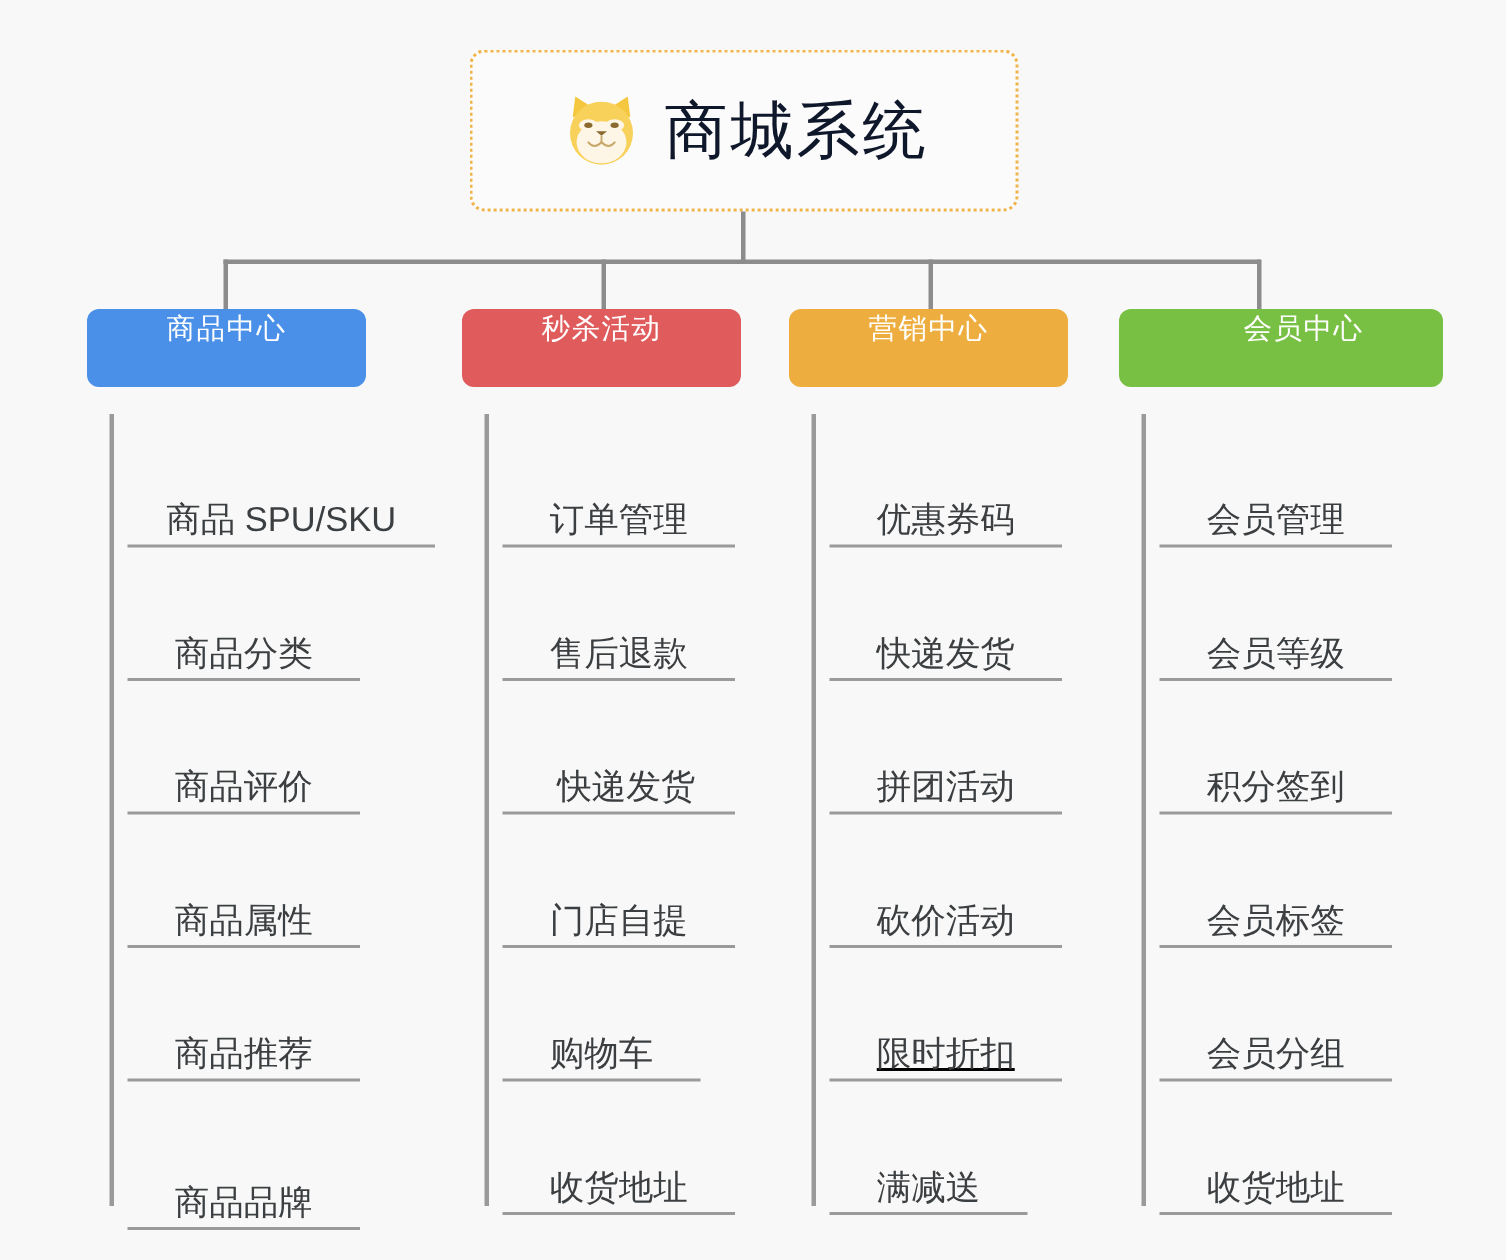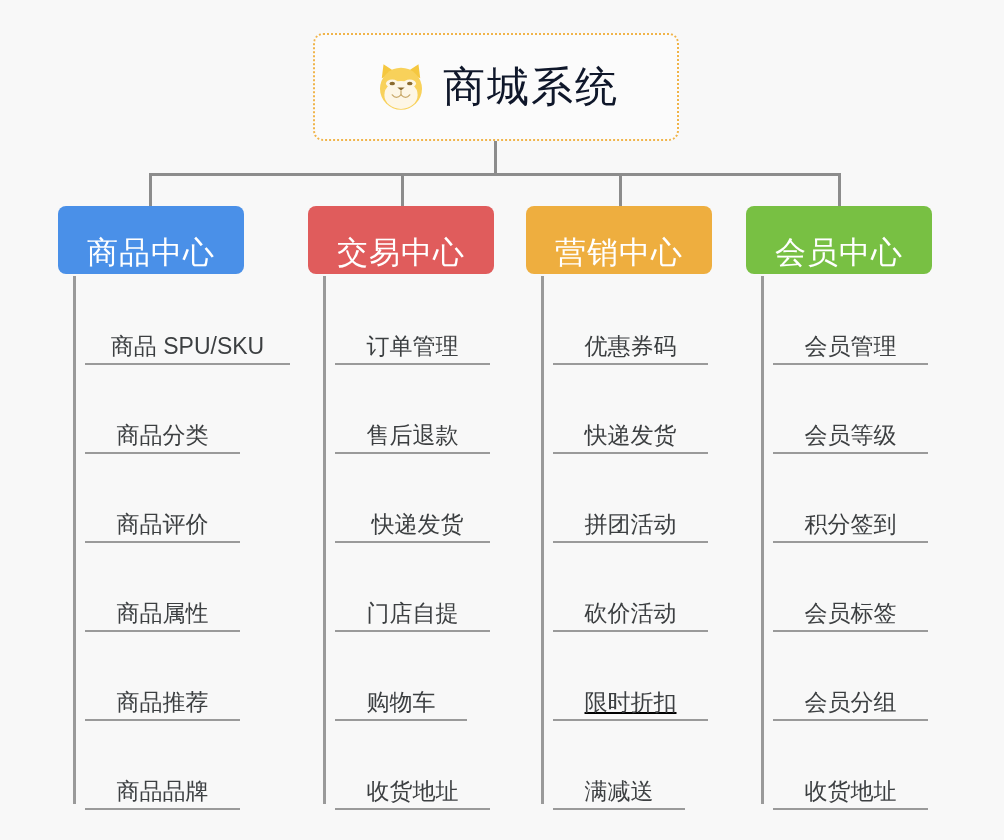--- a/index.html
+++ b/index.html
@@ -53,27 +53,27 @@
   .conn {
     position: absolute;
     background: #8c8c8c;
   }
   .conn-v { width: 3px; }
   .conn-h { height: 3px; }
 
   
   .cat-box {
     position: absolute;
-    height: 68px;
+    height: 52px;
     border-radius: 8px;
     display: flex;
-    align-items: flex-end;
+    align-items: flex-start;
     justify-content: center;
     color: #ffffff;
-    font-size: 31px;
+    font-size: 19px;
     letter-spacing: 1px;
     white-space: nowrap;
   }
 
   
   .leaf-col {
     position: absolute;
     top: 276px;
   }
   .leaf-rail {
@@ -144,47 +144,47 @@
 
   <div class="conn conn-v" style="left:149px; top:173px; height:33px;"></div>
   <div class="conn conn-v" style="left:401px; top:173px; height:33px;"></div>
   <div class="conn conn-v" style="left:619px; top:173px; height:33px;"></div>
   <div class="conn conn-v" style="left:838px; top:173px; height:33px;"></div>
 
   <div class="cat-box" style="left:58px; top:206px; width:186px; background:#4a90e8;">
     <span>商品中心</span>
   </div>
   <div class="cat-box" style="left:308px; top:206px; width:186px; background:#e05c5c;">
-    <span>交易中心</span>
+    <span>秒杀活动</span>
   </div>
   <div class="cat-box" style="left:526px; top:206px; width:186px; background:#eeae3f;">
     <span>营销中心</span>
   </div>
-  <div class="cat-box" style="left:746px; top:206px; width:186px; background:#78c043;">
+  <div class="cat-box" style="left:746px; top:206px; width:186px; background:#78c043;padding-left:30px;">
     <span>会员中心</span>
   </div>
 
   <div class="leaf-col" style="left:73px;">
     <div class="leaf-rail" style="height:528px;"></div>
     <div class="leaf-item" style="top:0px;   width:205px;">
       <span class="leaf-label">商品 SPU/SKU</span>
       </div>
     <div class="leaf-item" style="top:89px;  width:155px;">
       <span class="leaf-label">商品分类</span>
       </div>
     <div class="leaf-item" style="top:178px; width:155px;">
       <span class="leaf-label">商品评价</span>
       </div>
     <div class="leaf-item" style="top:267px; width:155px;">
       <span class="leaf-label">商品属性</span>
       </div>
     <div class="leaf-item" style="top:356px; width:155px;">
       <span class="leaf-label">商品推荐</span>
       </div>
-    <div class="leaf-item" style="top:445px; width:155px;">
+    <div class="leaf-item" style="top:455px; width:155px;">
       <span class="leaf-label">商品品牌</span>
       </div>
   </div>
 
   <div class="leaf-col" style="left:323px;">
     <div class="leaf-rail" style="height:528px;"></div>
     <div class="leaf-item" style="top:0px;   width:155px;">
       <span class="leaf-label">订单管理</span>
       </div>
     <div class="leaf-item" style="top:89px;  width:155px;">

